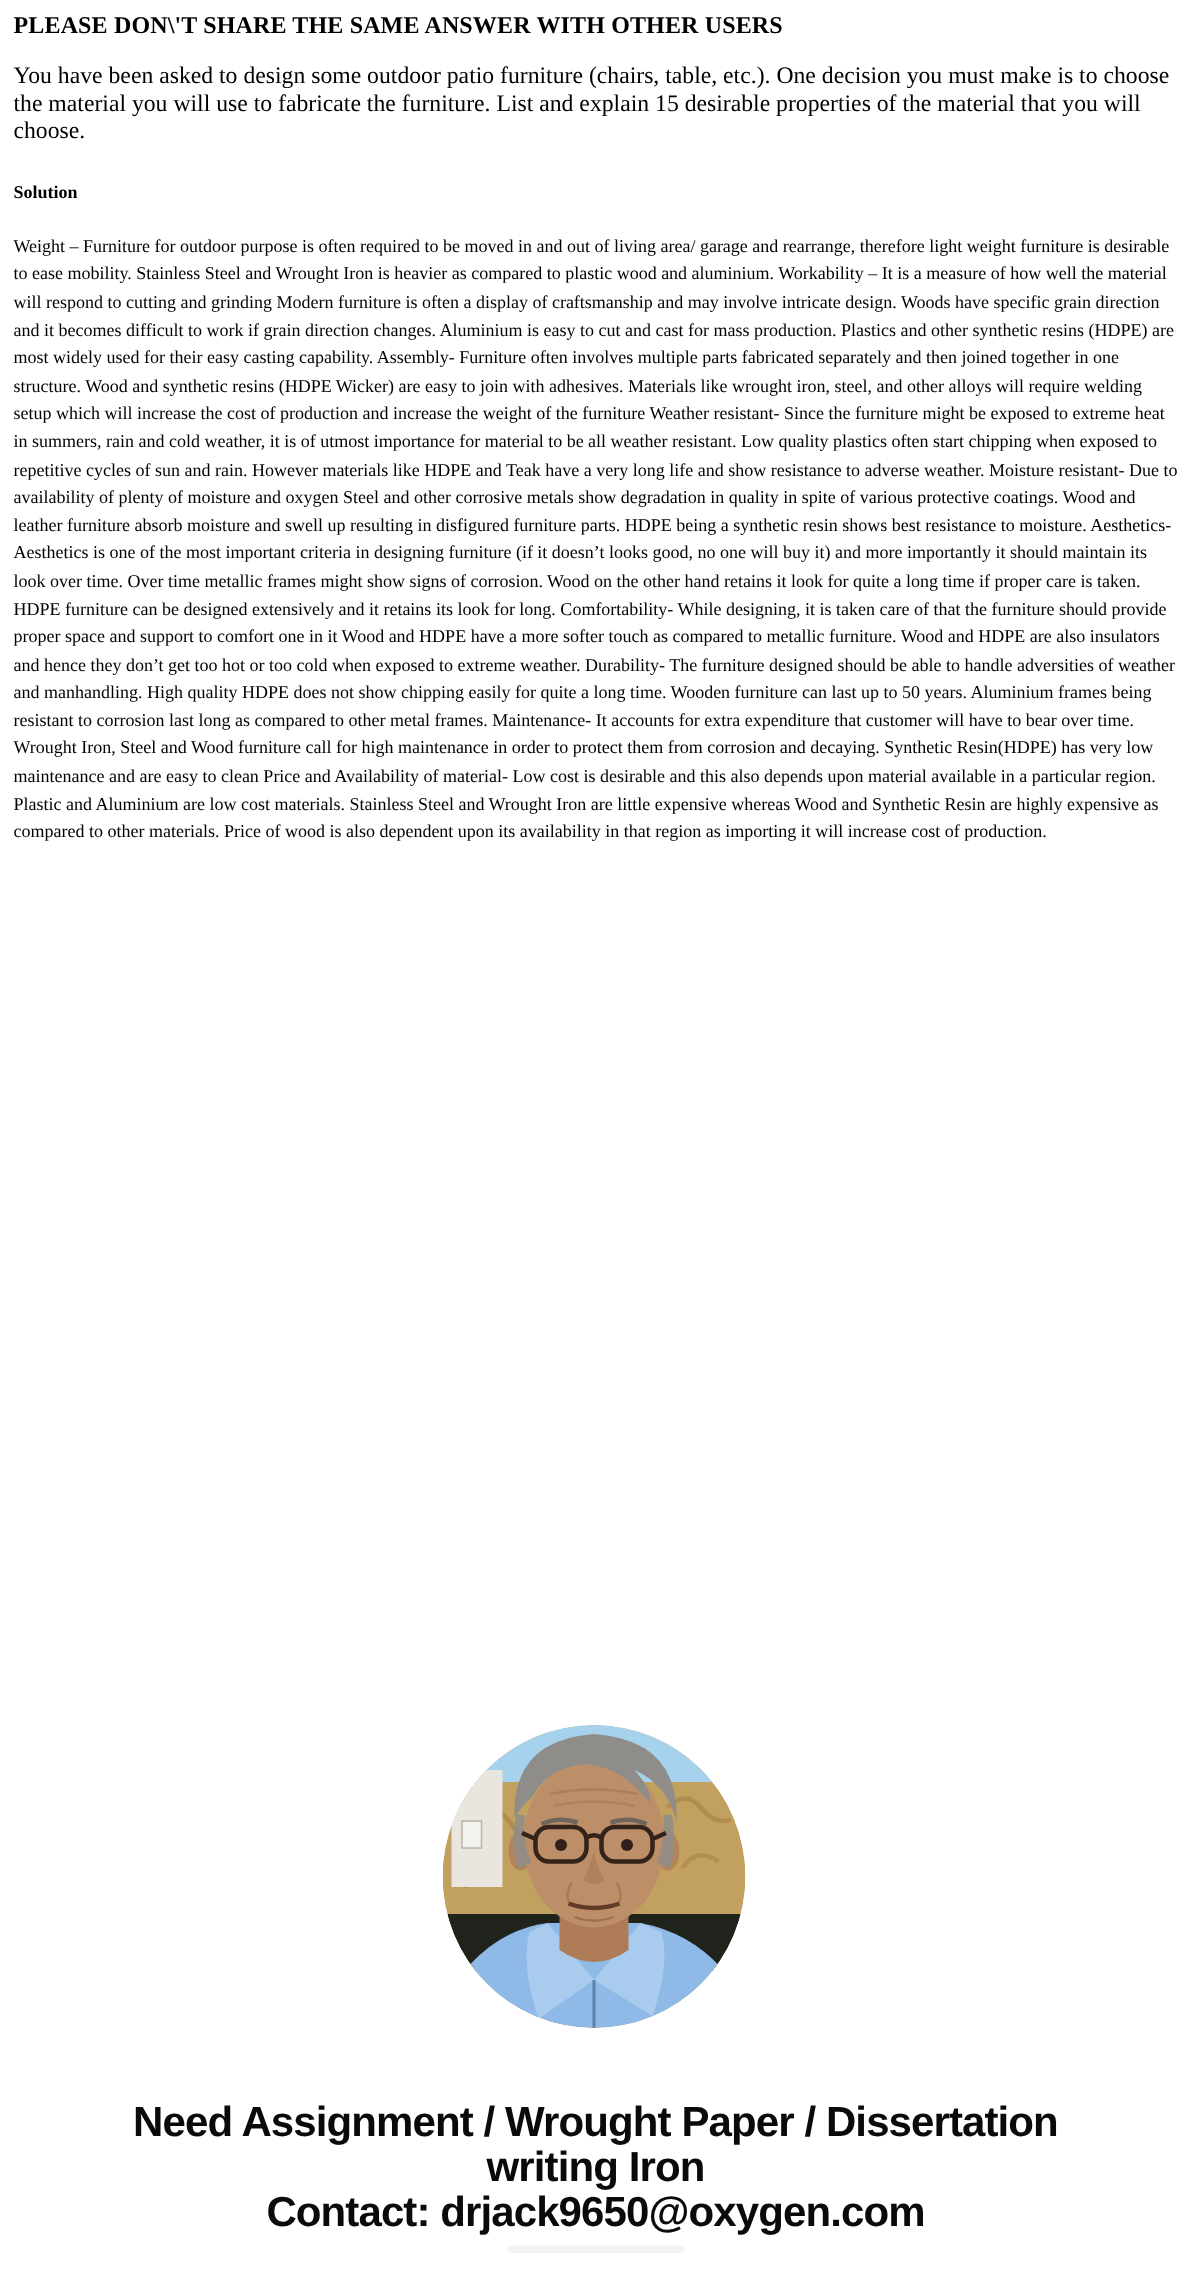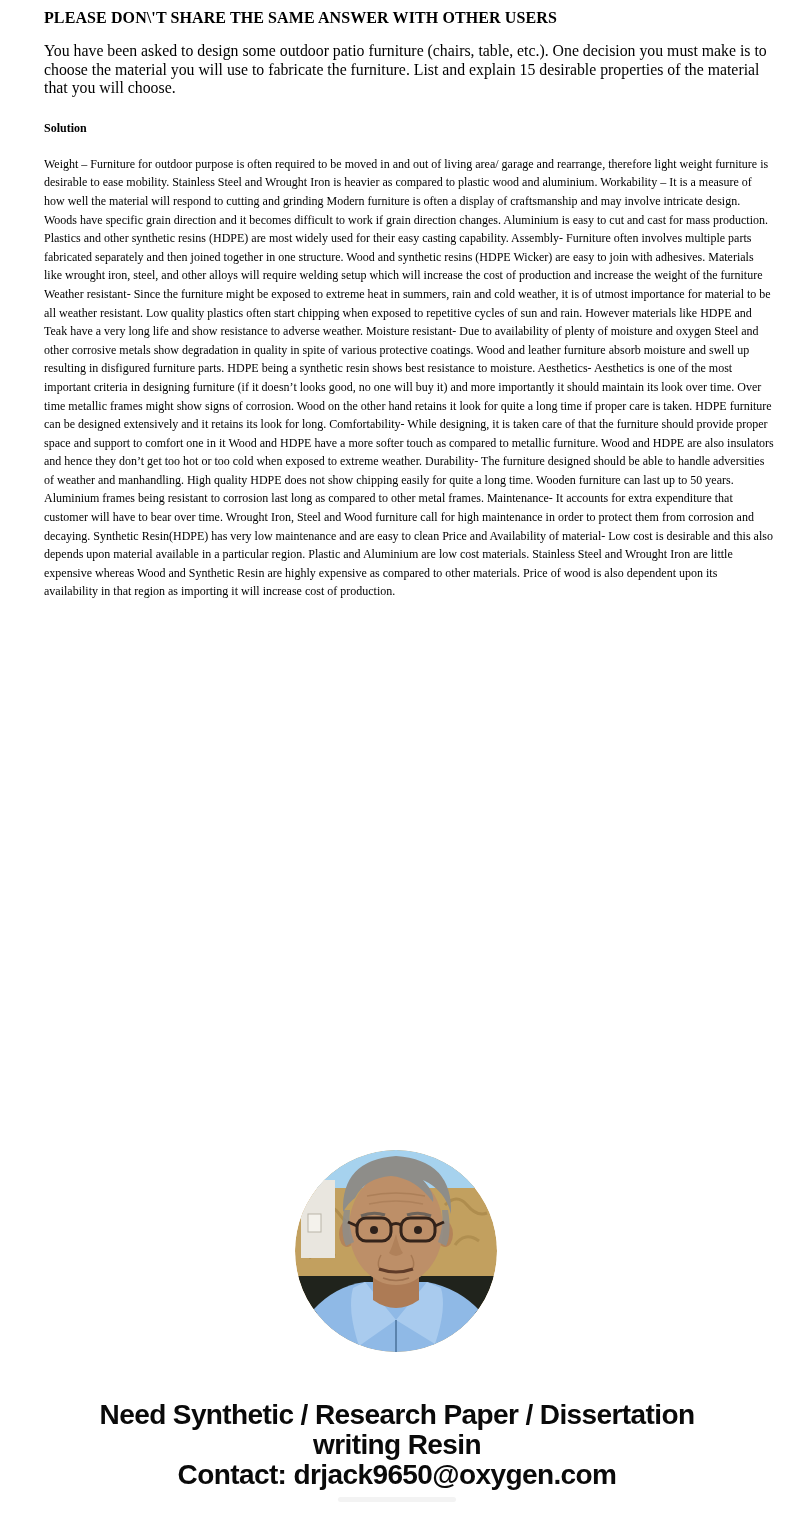--- a/index.html
+++ b/index.html
@@ -6,21 +6,21 @@
   html, body { margin: 0; padding: 0; background: #ffffff; }
   .page {
     position: relative;
     width: 794px;
     height: 1523px;
     background: #ffffff;
     color: #000000;
     font-family: "Liberation Serif", serif;
     overflow: hidden;
   }
-  .content { padding: 0 20px; margin-left: 24px; }
+  .content { padding: 0 9px; }
   .warning-title {
     margin: 0;
     padding-top: 9px;
     font-size: 16px;
     font-weight: bold;
     letter-spacing: 0.1px;
   }
   .question-paragraph {
     margin: 15px 0 0 0;
     font-size: 15.8px;
@@ -122,19 +122,19 @@
         <circle cx="123" cy="80" r="4" fill="#2e211a"></circle>
         <path d="M101,84 Q97,98 94,103 Q101,109 108,103 Q104,98 101,84" fill="#b0815a"></path>
         <path d="M86,105 Q82,112 84,118 M116,105 Q120,112 118,118" stroke="#9c6f4a" stroke-width="1.5" fill="none" opacity="0.7"></path>
         <path d="M84,119 Q101,125 118,119" stroke="#5f3b28" stroke-width="3" fill="none"></path>
         <path d="M88,128 Q101,133 114,128" stroke="#8a5e3e" stroke-width="1.5" fill="none" opacity="0.6"></path>
       </g>
     </svg>
   </div>
 
   <div class="promo-block">
-    <div>Need Synthetic / Research Paper / Dissertation</div>
-    <div>writing Resin</div>
+    <div>Need Assignment / Wrought Paper / Dissertation</div>
+    <div>writing Iron</div>
     <div>Contact: drjack9650@oxygen.com</div>
   </div>
 
   <div class="footer-divider"></div>
 </div>
 
 </body></html>

